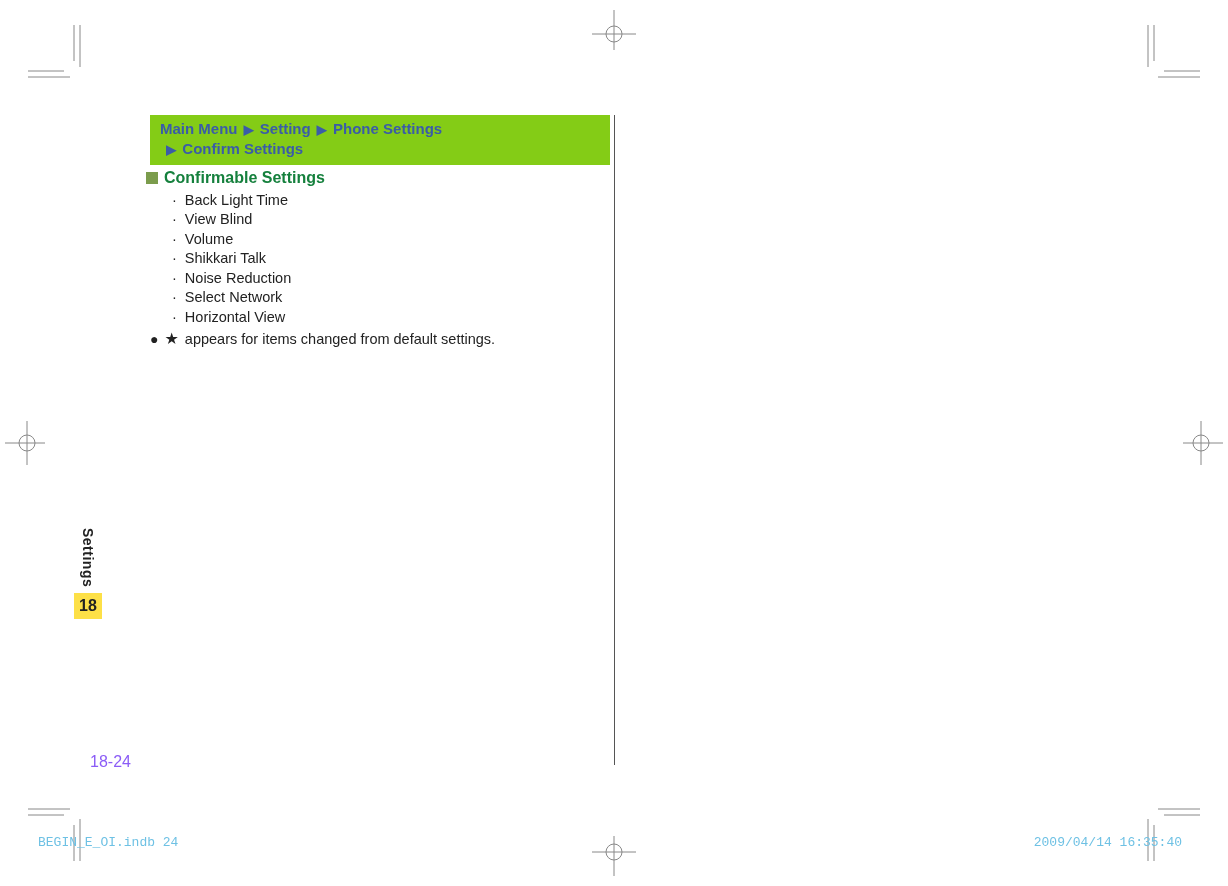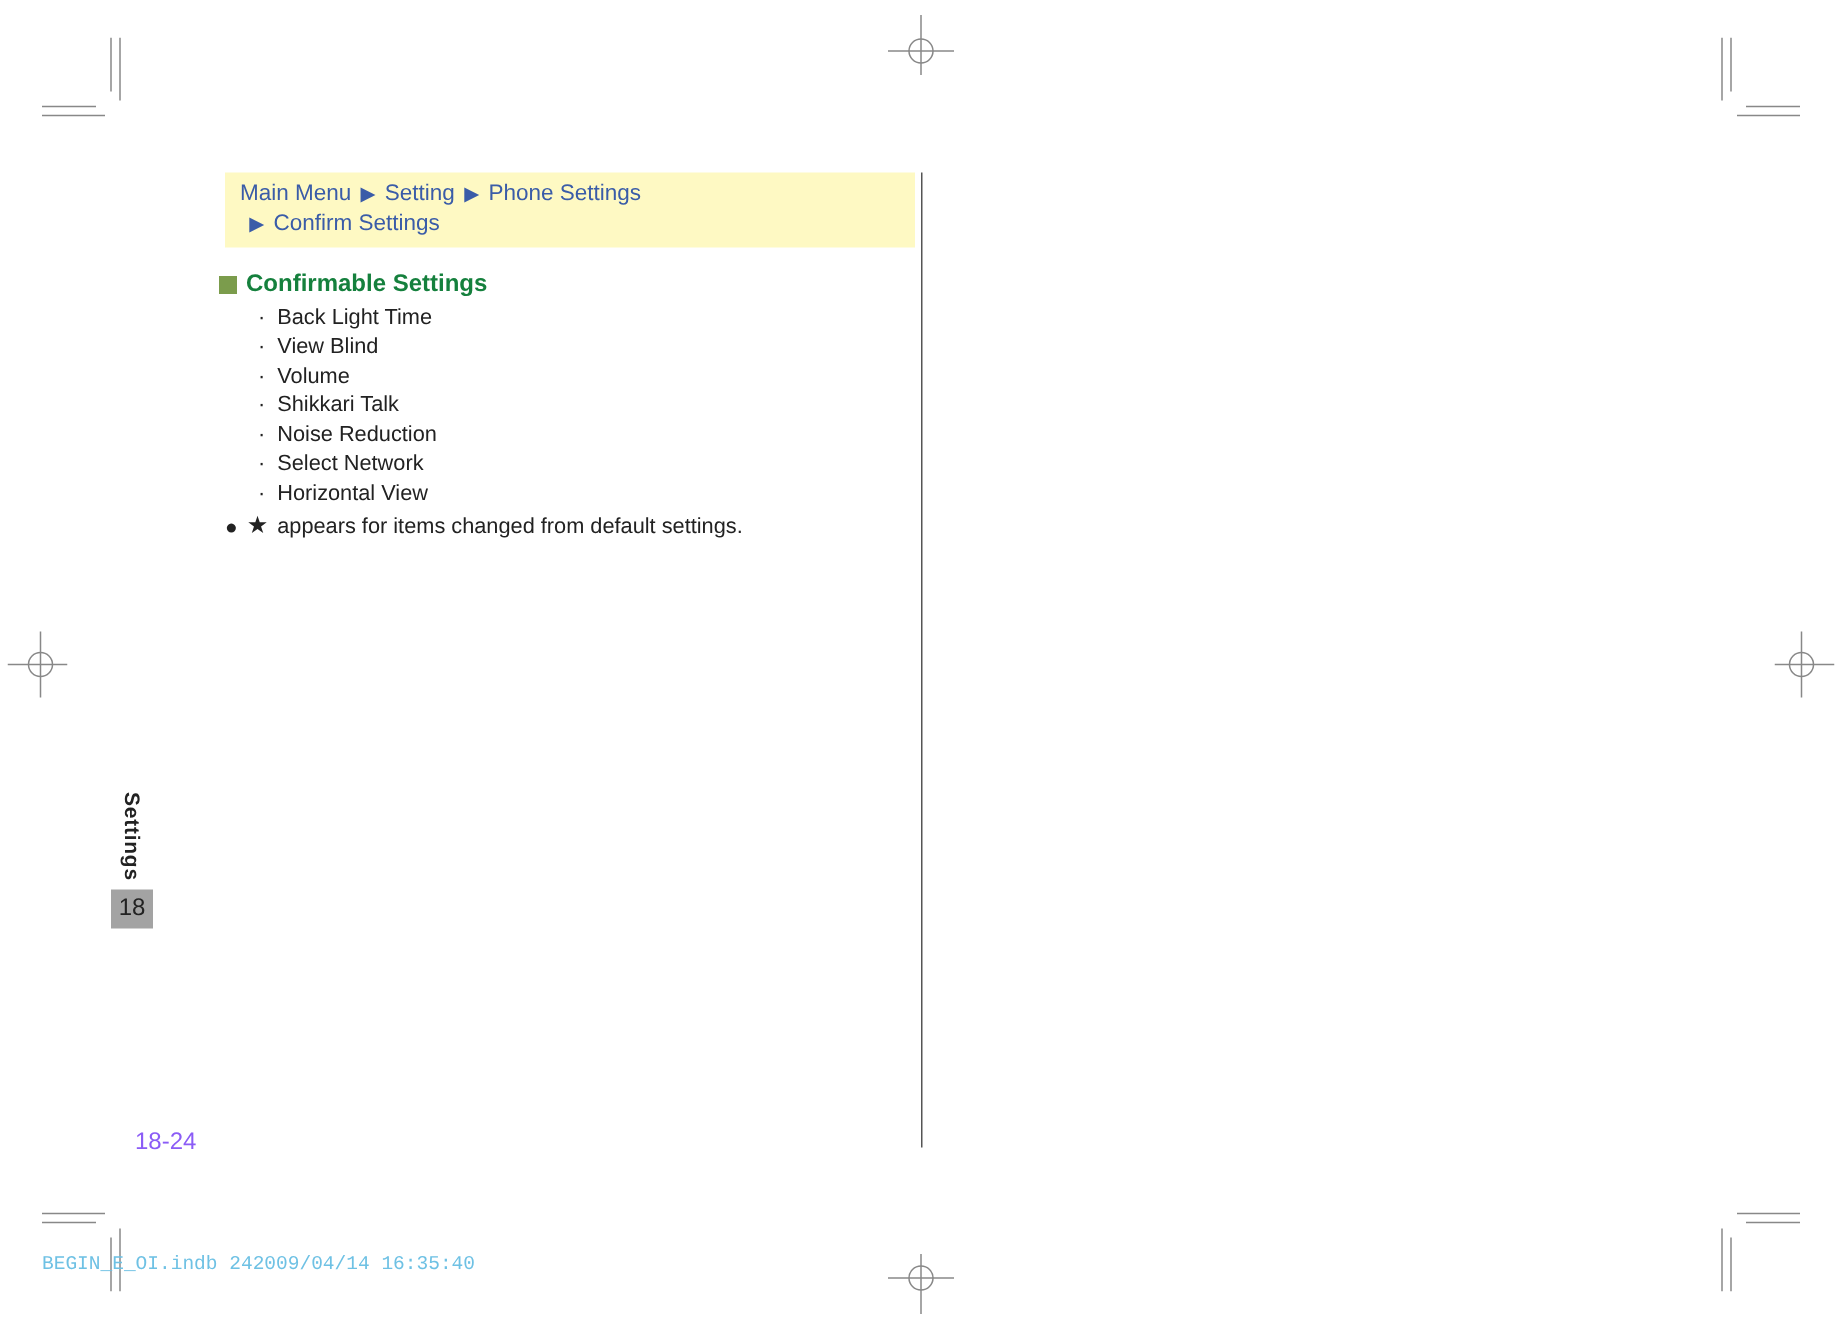--- a/index.html
+++ b/index.html
@@ -36,27 +36,27 @@
 
   .title {
     color: #008a3a;
     font-weight: 700;
     font-size: 32px;
     letter-spacing: 0.2px;
     margin-bottom: 12px;
   }
 
   .breadcrumb {
-    background: #fef9c3;
+    background: #84cc16;
     padding: 4px 10px 5px 10px;
     font-size: 15px;
-    font-weight: 400;
+    font-weight: 700;
     color: #3a5ca8;
     line-height: 1.35;
-    margin-bottom: 16px;
+    margin-bottom: 4px;
   }
   .breadcrumb .arrow { color: #3a5ca8; margin: 0 2px; font-size: 13px; }
 
   .subhead {
     font-weight: 700;
     font-size: 16px;
     color: #15803d;
     margin-bottom: 4px;
     display: flex;
     align-items: center;
@@ -101,44 +101,44 @@
   }
   .side-label {
     writing-mode: vertical-rl;
     font-weight: 700;
     font-size: 14px;
     color: #222;
     letter-spacing: 0.5px;
     margin-bottom: 6px;
   }
   .side-num {
-    background: #a3a3a3;
+    background: #fde047;
     color: #222;
-    font-weight: 400;
+    font-weight: 700;
     font-size: 16px;
     width: 28px;
     text-align: center;
     padding: 4px 0;
   }
 
   .page-num {
     position: absolute;
     left: 90px;
     bottom: 115px;
     font-size: 16px;
     color: #8b5cf6;
   }
 
   .footer {
     position: absolute;
-    left: 28px;
+    left: 38px;
     right: 46px;
     bottom: 36px;
     display: flex;
-    justify-content: flex-start;
+    justify-content: space-between;
     font-family: "Courier New", monospace;
     font-size: 13px;
     color: #6ec1e4;
   }
 </style>
 </head>
 <body>
 
 <svg class="reg crop-tl" width="60" height="60">
   <line x1="0" y1="46" x2="36" y2="46"></line>

